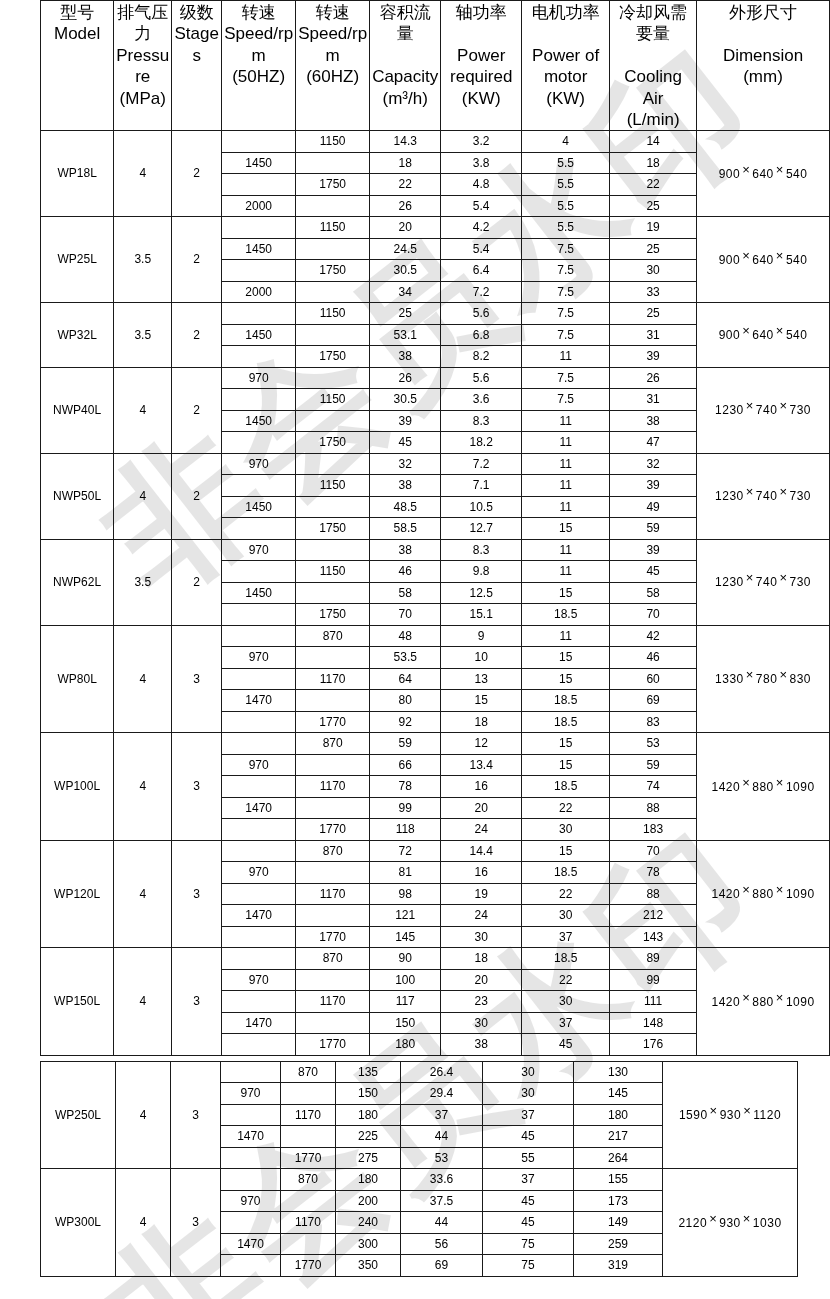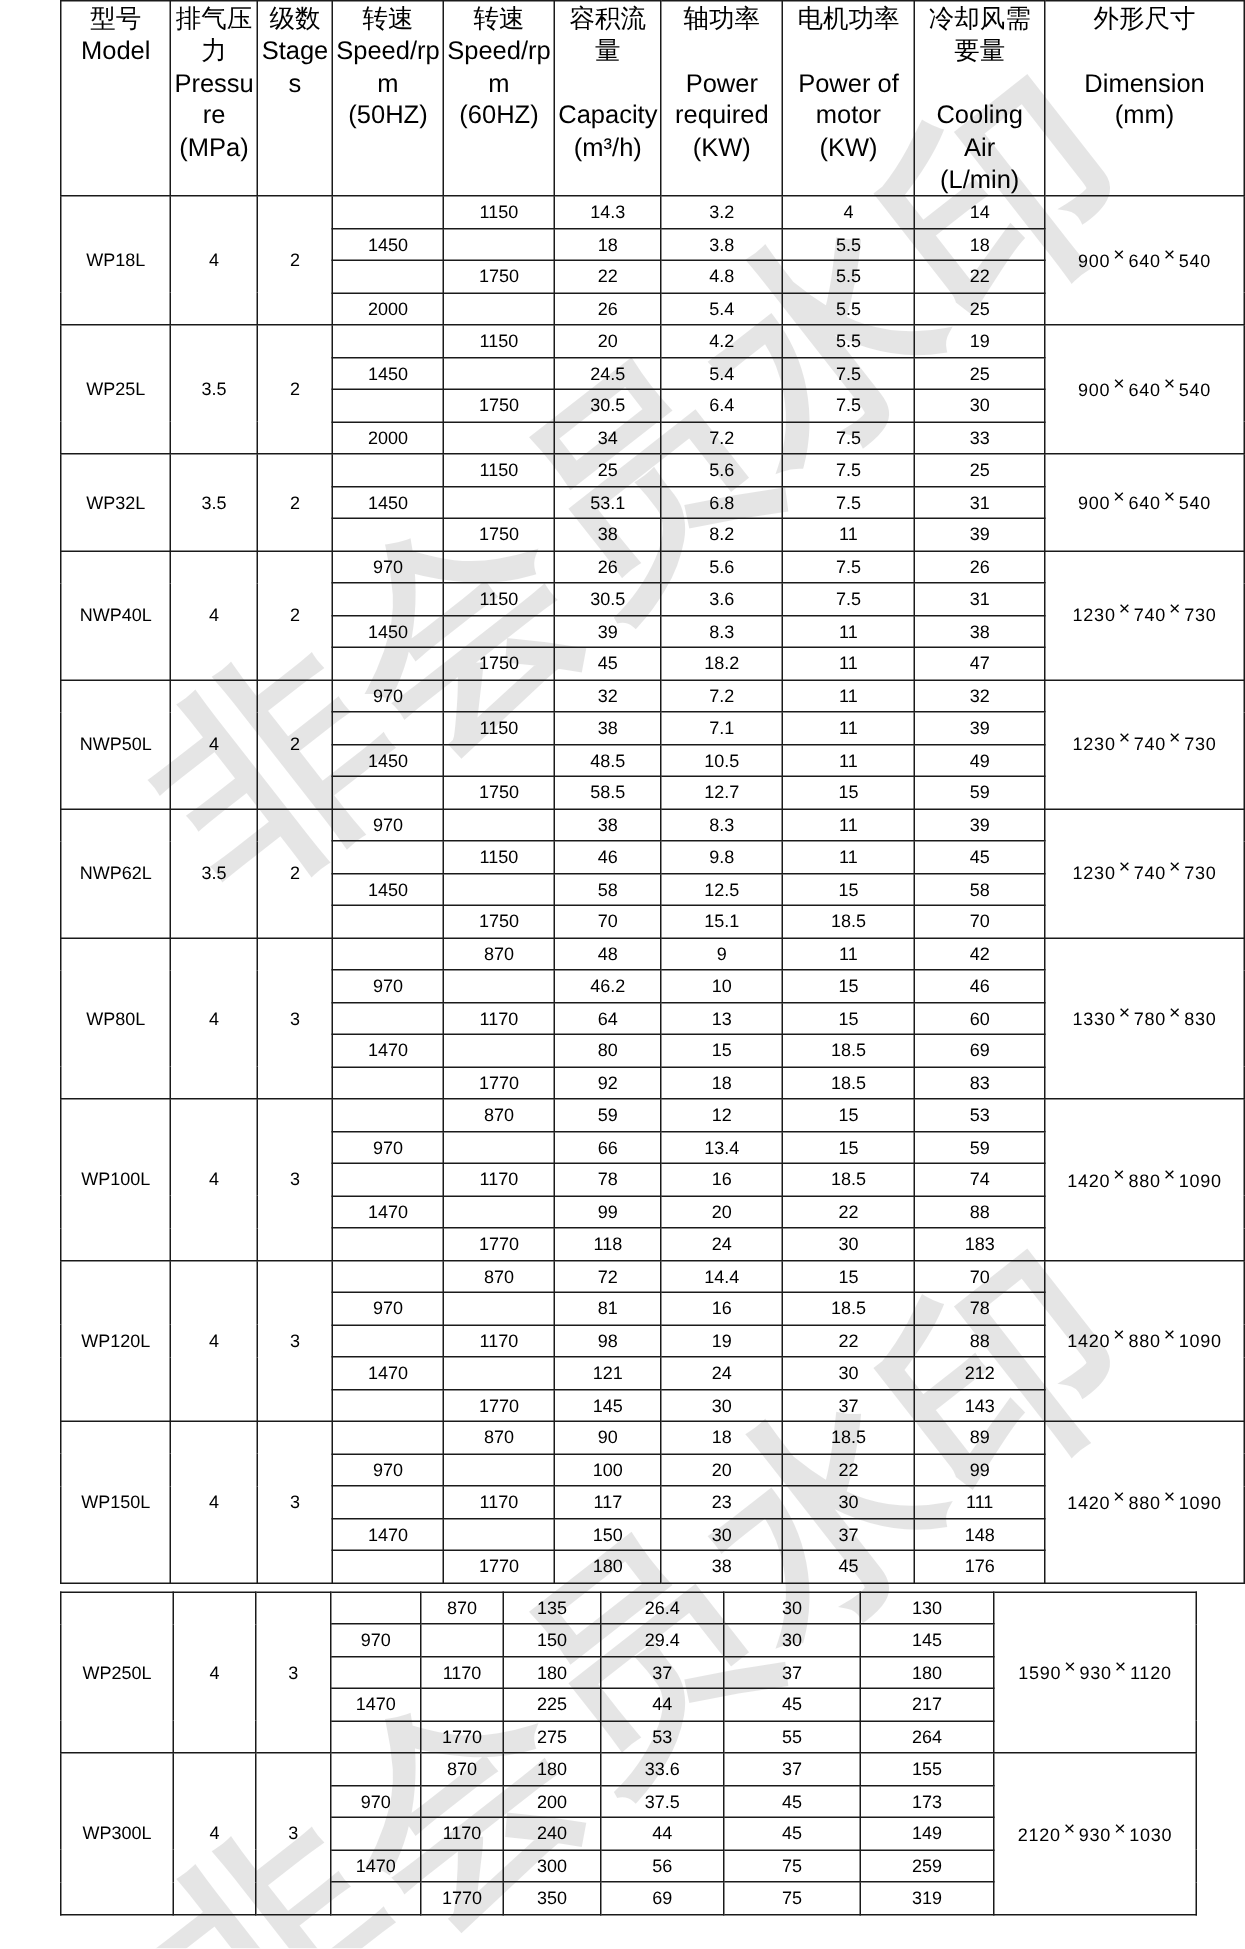--- a/index.html
+++ b/index.html
@@ -355,21 +355,21 @@
           <td>870</td>
           <td>48</td>
           <td>9</td>
           <td>11</td>
           <td>42</td>
           <td rowspan="5" class="dim">1330<span class="xmark">×</span>780<span class="xmark">×</span>830</td>
         </tr>
         <tr>
           <td>970</td>
           <td></td>
-          <td>46.2</td>
+          <td>53.5</td>
           <td>10</td>
           <td>15</td>
           <td>46</td>
         </tr>
         <tr>
           <td></td>
           <td>1170</td>
           <td>64</td>
           <td>13</td>
           <td>15</td>

